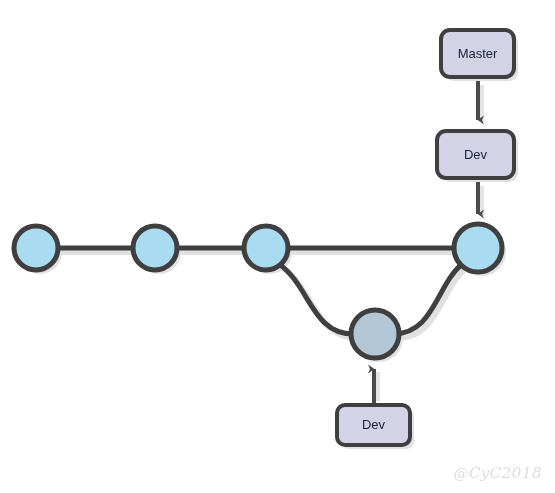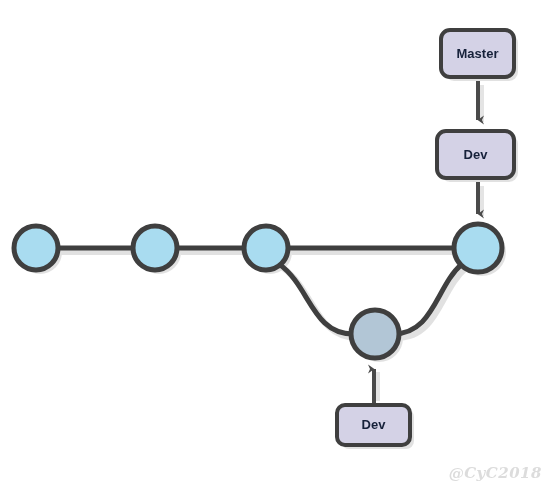--- a/index.html
+++ b/index.html
@@ -13,21 +13,20 @@
     position: relative;
     overflow: hidden;
     font-family: "Liberation Sans", sans-serif;
   }
   #diagram-root {
     position: absolute;
     top: 0;
     left: 0;
     width: 555px;
     height: 493px;
-    font-weight: bold;
   }
   svg.canvas {
     display: block;
     width: 555px;
     height: 493px;
   }
   .box-label {
     font-family: "Liberation Sans", sans-serif;
     font-size: 13px;
     fill: #16213a;

